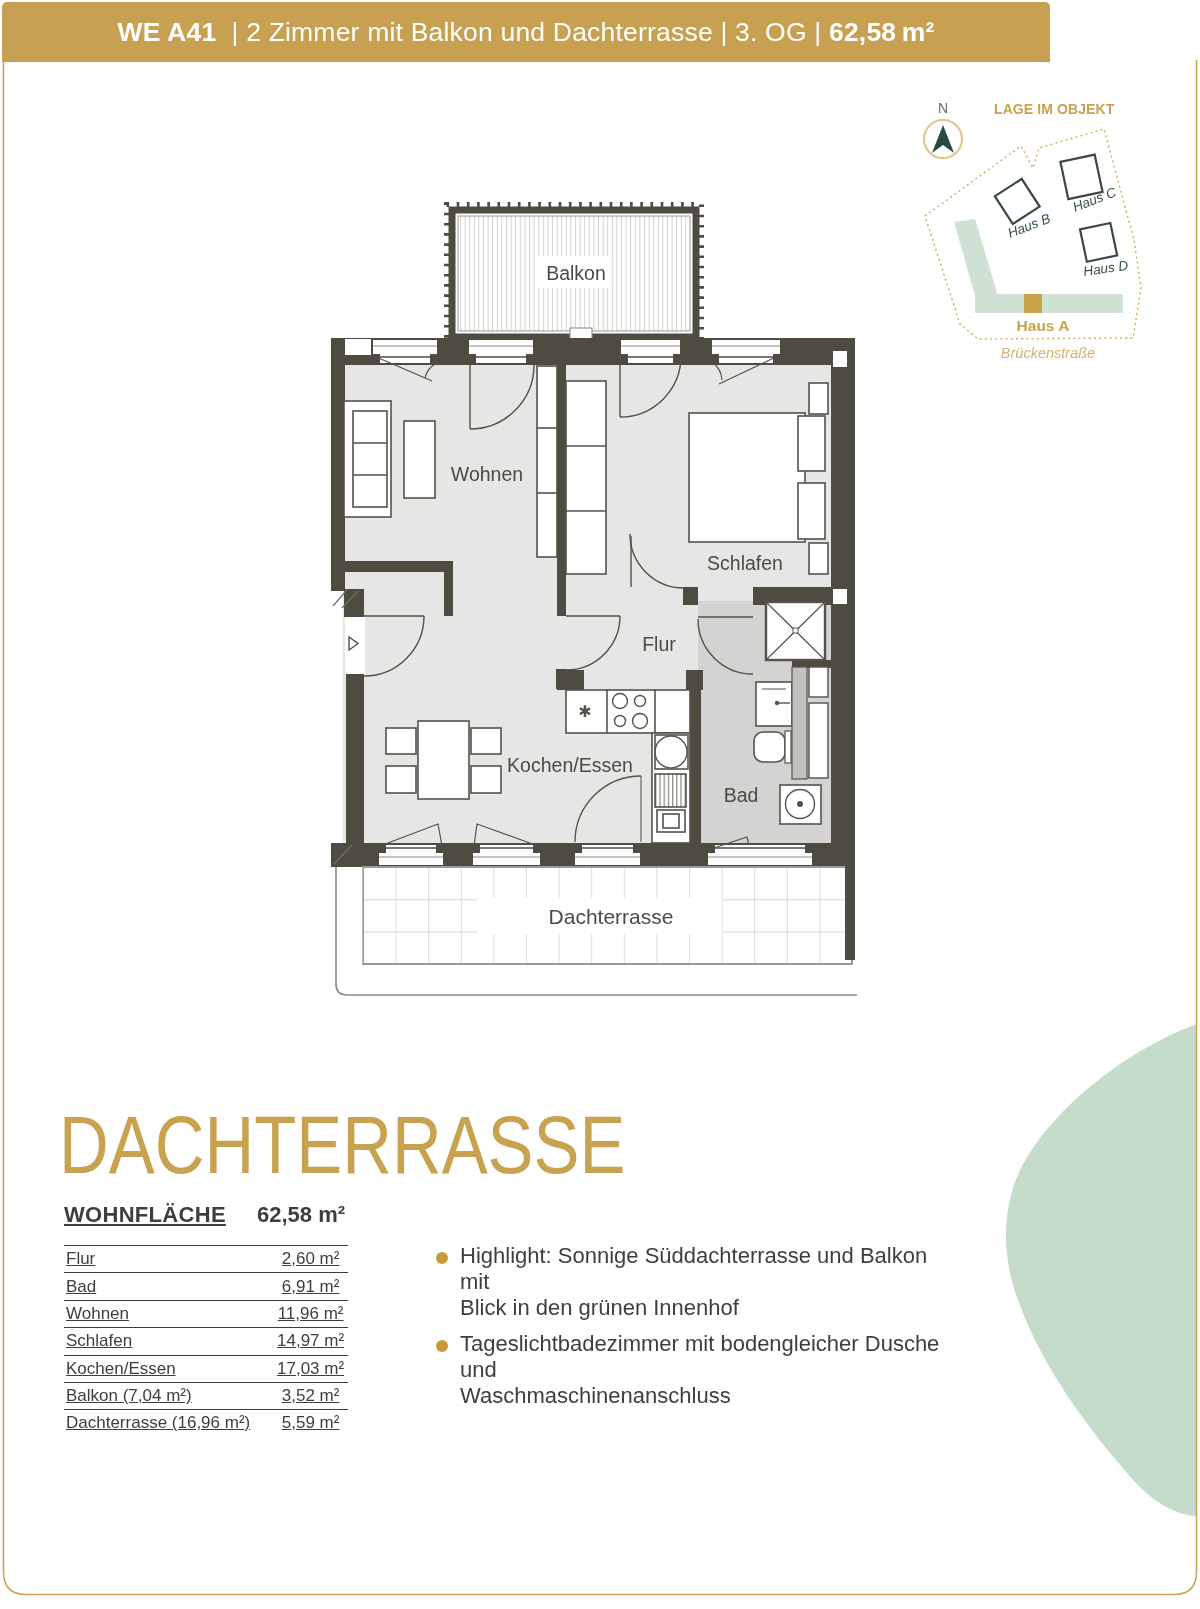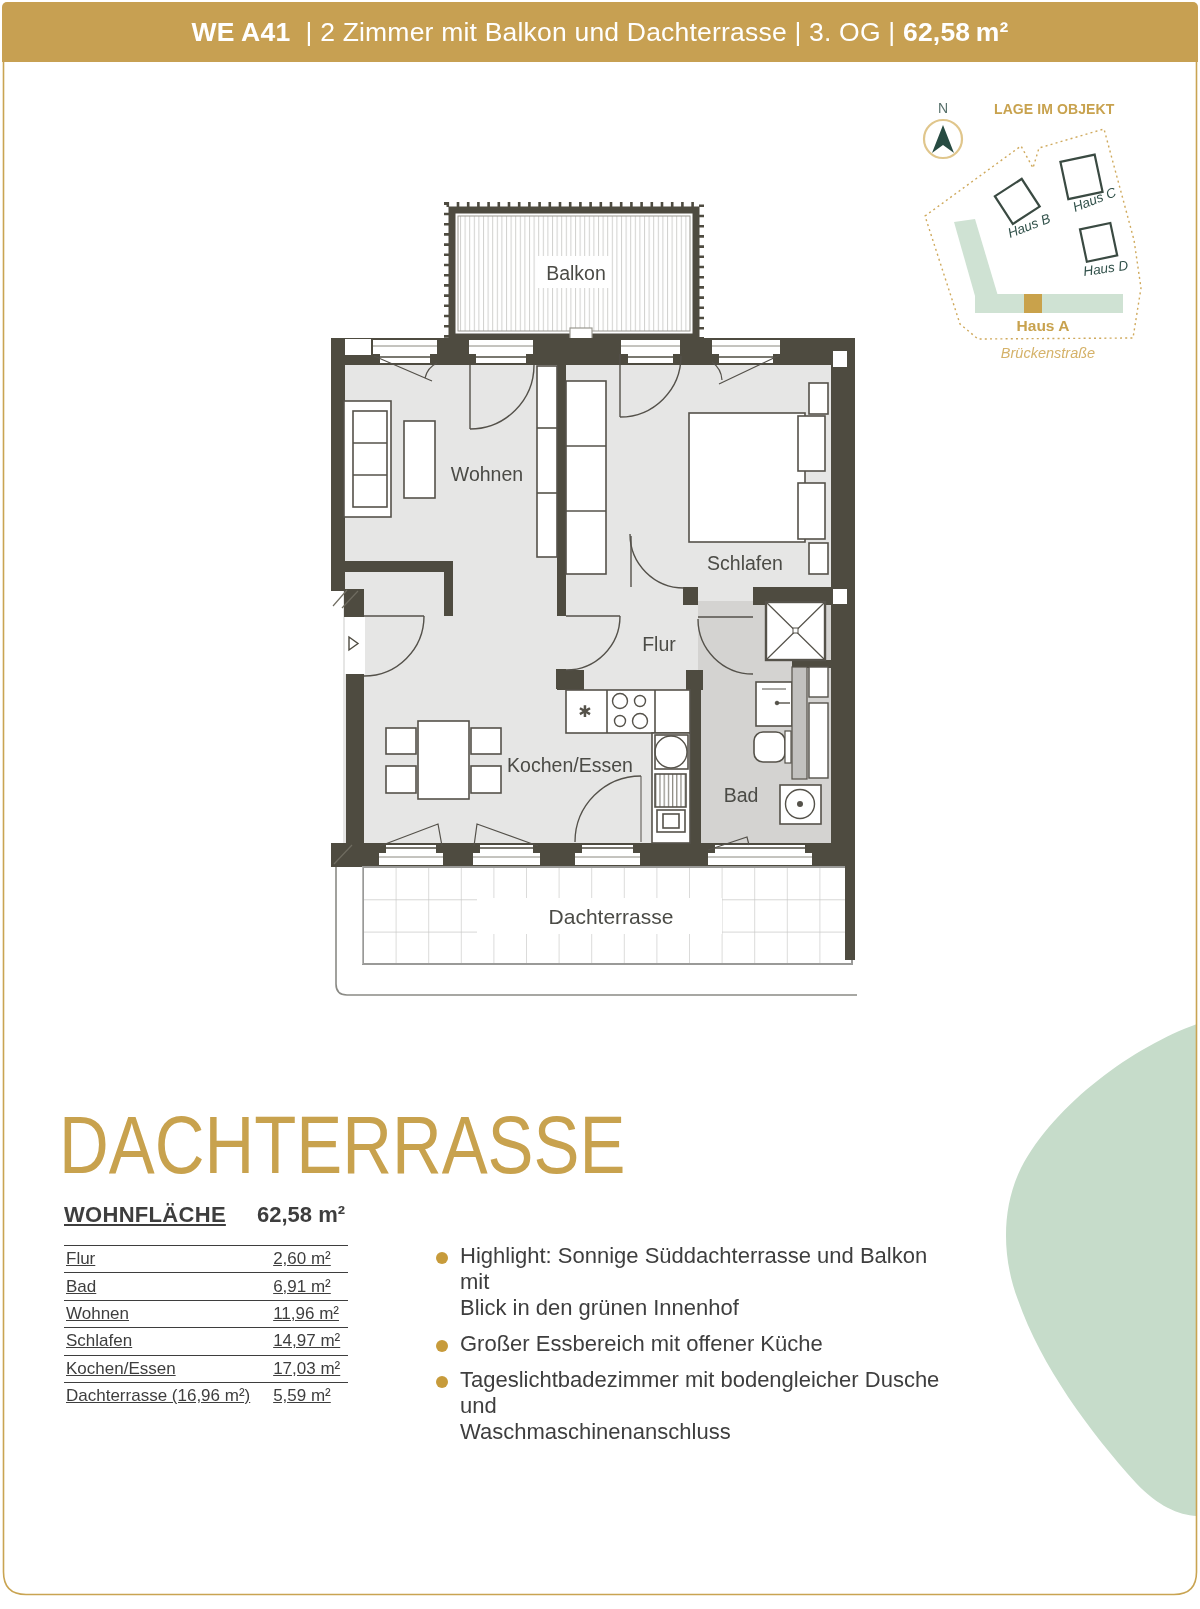--- a/index.html
+++ b/index.html
@@ -1,34 +1,34 @@
 <!DOCTYPE html>
 <html lang="de"><head>
 <meta charset="utf-8">
 <title>WE A41</title>
 <style>
   html,body{margin:0;padding:0;}
   body{width:1200px;height:1609px;position:relative;background:#fff;
        font-family:"Liberation Sans",sans-serif;overflow:hidden;}
-  #band{position:absolute;left:2px;top:2px;width:1196px;height:60px;
+  #band{position:absolute;left:2px;top:2px;width:1048px;height:60px;
         background:#c7a052;border-radius:5px 5px 0 0;}
   #band .txt{position:absolute;left:0;right:0;top:0;height:60px;line-height:60px;
         text-align:center;color:#fff;font-size:26.5px;font-weight:bold;letter-spacing:0.2px;}
   #band .reg{font-weight:normal;}
   #art{position:absolute;left:0;top:0;}
   #title{position:absolute;left:59px;top:1098px;color:#c8a24e;font-size:82px;
         font-weight:normal;letter-spacing:0px;transform:scaleX(0.84);
         transform-origin:0 0;white-space:nowrap;}
   #wfl{position:absolute;left:64px;top:1202px;width:284px;color:#3e3e3e;text-decoration:underline;}
   #wfl .hd{font-size:22px;font-weight:bold;letter-spacing:0.3px;}
   #wfl .hd .val{position:absolute;left:193px;top:0;letter-spacing:0px;}
   table.areas{border-collapse:collapse;width:284px;margin-top:17px;
         font-size:17px;color:#3e3e3e;}
   table.areas td{border-top:1px solid #3e3e3e;padding:3.2px 0 3.2px 2px;}
-  table.areas td.v{text-align:left;padding-right:0;}
+  table.areas td.v{text-align:center;padding-right:0;}
   #feat{position:absolute;left:436px;top:1243px;width:510px;color:#3e3e3e;
         font-size:22px;}
   #feat ul{margin:0;padding:0;list-style:none;}
   #feat li{position:relative;padding-left:24px;margin-bottom:10px;line-height:26px;}
   #feat li::before{content:"";position:absolute;left:0;top:9px;width:12px;height:12px;
         border-radius:50%;background:#c79b3b;}
 </style>
 </head>
 <body>
 <svg id="art" width="1200" height="1609" viewBox="0 0 1200 1609" xmlns="http://www.w3.org/2000/svg">
@@ -321,26 +321,29 @@
         </tr>
     <tr>
           <td>Schlafen</td>
           <td class="v">14,97 m²</td>
         </tr>
     <tr>
           <td>Kochen/Essen</td>
           <td class="v">17,03 m²</td>
         </tr>
     <tr>
+          <td>Balkon (7,04 m²)</td>
+          <td class="v">3,52 m²</td>
+        </tr>
+    <tr>
           <td>Dachterrasse (16,96 m²)</td>
           <td class="v">5,59 m²</td>
         </tr>
   </tbody>
     </table>
 </div>
 
 <div id="feat">
   <ul>
     <li>Highlight: Sonnige Süddachterrasse und Balkon mit<br>Blick in den grünen Innenhof</li>
-    <li>Großer Essbereich mit offener Küche</li>
     <li>Tageslichtbadezimmer mit bodengleicher Dusche und<br>Waschmaschinenanschluss</li>
   </ul>
 </div>
 
 </body></html>

